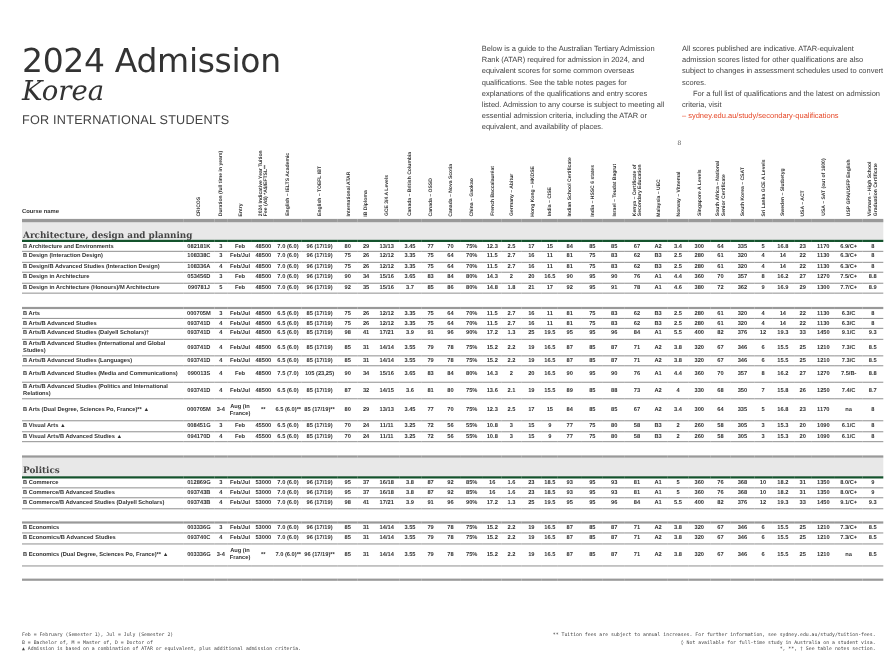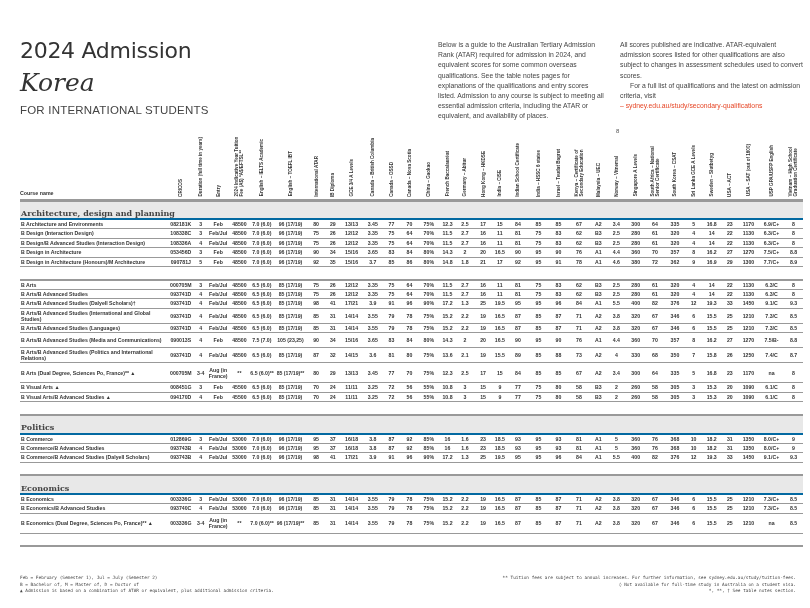--- a/index.html
+++ b/index.html
@@ -1,38 +1,38 @@
 <!DOCTYPE html>
 <html><head>
 <meta charset="utf-8">
 <style>
   * { box-sizing: border-box; margin: 0; padding: 0; }
   html, body { width: 810px; height: 608px; background: #ffffff; overflow: hidden; }
   body { font-family: "Liberation Sans", sans-serif; color: #333; position: relative; }
 
-  .title-main { position: absolute; left: 20px; top: 38px; font-size: 22px; color: #333; font-family: "DejaVu Sans", sans-serif; font-weight: normal; letter-spacing: -0.3px; text-align: right; }
+  .title-main { position: absolute; left: 20px; top: 38px; font-size: 30px; color: #333; font-family: "DejaVu Sans", sans-serif; font-weight: normal; letter-spacing: -0.3px; text-align: right; }
   .title-italic { position: absolute; left: 20px; top: 68px; font-size: 25px; font-style: italic; font-family: "DejaVu Serif", serif; color: #333; }
   .title-sub { position: absolute; left: 20px; top: 104px; font-size: 11.5px; color: #444; letter-spacing: 0.2px; }
 
   .intro { position: absolute; left: 438px; top: 40px; width: 170px; font-size: 6.8px; line-height: 10.2px; color: #444; }
   .notes { position: absolute; left: 620px; top: 40px; width: 185px; font-size: 6.8px; line-height: 10.2px; color: #444; }
   .notes .indent { display: block; text-indent: 10px; }
   .link { color: #e64626; }
   .pageno { position: absolute; left: 616px; top: 128px; font-size: 6px; color: #555; }
 
   .table-wrap { position: absolute; left: 20px; top: 136px; width: 783px; }
   table { border-collapse: collapse; width: 783px; table-layout: fixed; font-size: 5.2px; color: #333; }
   th { height: 64px; vertical-align: bottom; font-weight: bold; padding: 0; border-bottom: 3px solid #999; position: relative; }
   th .vt { display: block; writing-mode: vertical-rl; transform: rotate(180deg); white-space: normal; font-size: 4.6px; line-height: 5px; max-height: 62px; margin: 0 auto 2px; text-align: left; }
   th.course { text-align: left; font-size: 5.3px; padding-bottom: 3px; vertical-align: bottom; }
   td { padding: 0 1px; height: 9.5px; border-bottom: 1.5px solid #999; text-align: center; white-space: nowrap; font-weight: bold; }
   td.cn { text-align: left; white-space: normal; line-height: 6px; }
   tr.tall td { height: 15px; }
   tr.tall2 td { height: 20px; }
-  tr.section td { background: #e8e8e8; border-bottom: 2px solid #0369a1; height: 19px; text-align: left; padding-top: 6px; font-family: "DejaVu Serif", serif; font-size: 8px; font-weight: bold; color: #444; }
+  tr.section td { background: #e8e8e8; border-bottom: 2px solid #14532d; height: 19px; text-align: left; padding-top: 6px; font-family: "DejaVu Serif", serif; font-size: 8px; font-weight: bold; color: #444; }
   tr.spacer td { height: 13px; border-bottom: 2px solid #999; background: #fff; }
 
   .foot-left { position: absolute; left: 20px; top: 575px; font-family: "DejaVu Sans Mono", monospace; font-size: 4.4px; line-height: 6.6px; color: #444; }
   .foot-right { position: absolute; right: 14px; top: 575px; font-family: "DejaVu Sans Mono", monospace; font-size: 4.4px; line-height: 6.6px; color: #444; text-align: right; }
 </style>
 </head>
 <body>
 
 <div class="title-main">2024 Admission</div>
 <div class="title-italic">Korea</div>
@@ -824,23 +824,20 @@
           <td>12</td>
           <td>19.3</td>
           <td>33</td>
           <td>1450</td>
           <td>9.1/C+</td>
           <td>9.3</td>
         </tr>
         <tr class="spacer">
           <td colspan="33"></td>
         </tr>
-        <tr class="section">
-          <td colspan="33">Economics</td>
-        </tr>
         <tr>
           <td class="cn">B Economics</td>
           <td>003336G</td>
           <td>3</td>
           <td>Feb/Jul</td>
           <td>53000</td>
           <td>7.0 (6.0)</td>
           <td>96 (17/19)</td>
           <td>85</td>
           <td>31</td>

